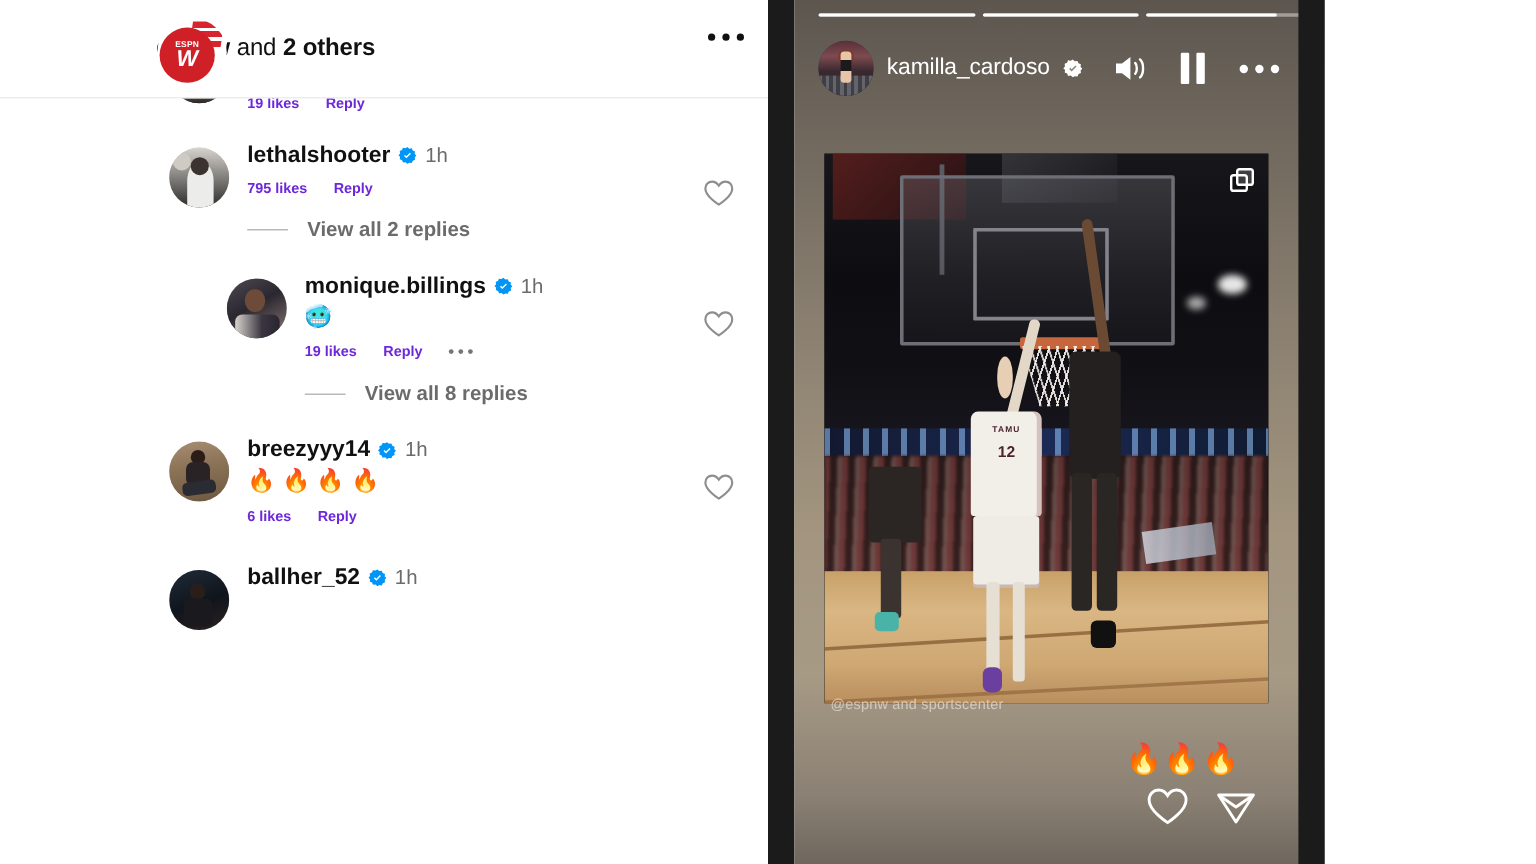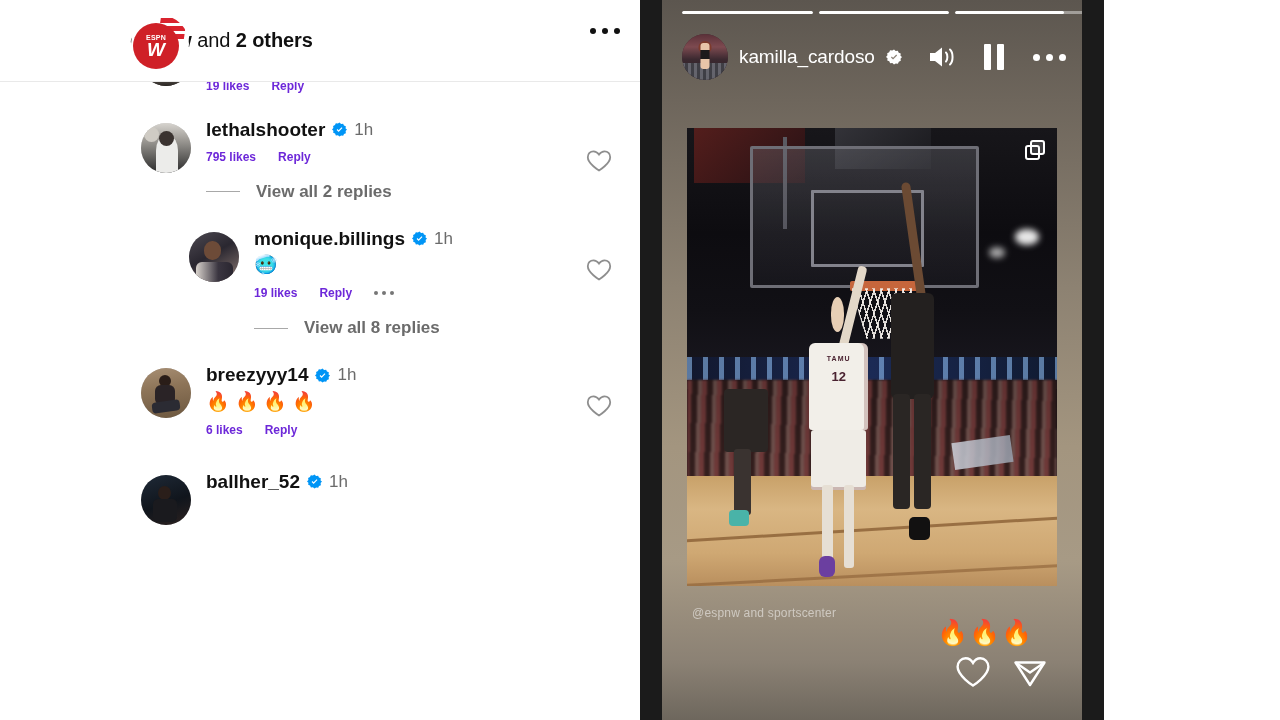--- a/index.html
+++ b/index.html
@@ -250,21 +250,21 @@
   .carousel-icon{
     position:absolute; right:12px; top:12px; width:20px; height:20px;
     cursor:pointer;
   }
   .carousel-icon .sq1{ position:absolute; right:0; top:0; width:15px; height:15px;
     border:2px solid #fff; border-radius:3px; background:rgba(255,255,255,.18); }
   .carousel-icon .sq2{ position:absolute; left:0; bottom:0; width:15px; height:15px;
     border:2px solid #fff; border-radius:3px; background:rgba(0,0,0,.12); }
 
   .attribution{
-    position:absolute; left:30px; top:606px;
+    position:absolute; left:30px; top:580px;
     font-size:12px; color:rgba(255,255,255,.52); letter-spacing:.2px;
   }
   .reply-box{
     position:absolute; left:25px; top:638px; width:253px; height:72px;
     border:1.5px solid rgba(255,255,255,.72); border-radius:36px;
     display:flex; align-items:center; padding:0 24px; cursor:text;
   }
   .reply-text{ font-size:19px; color:#ffffff; line-height:1.35; letter-spacing:-.1px; }
   .fire-row{
     position:absolute; right:72px; top:618px; font-size:25px; letter-spacing:1px;

